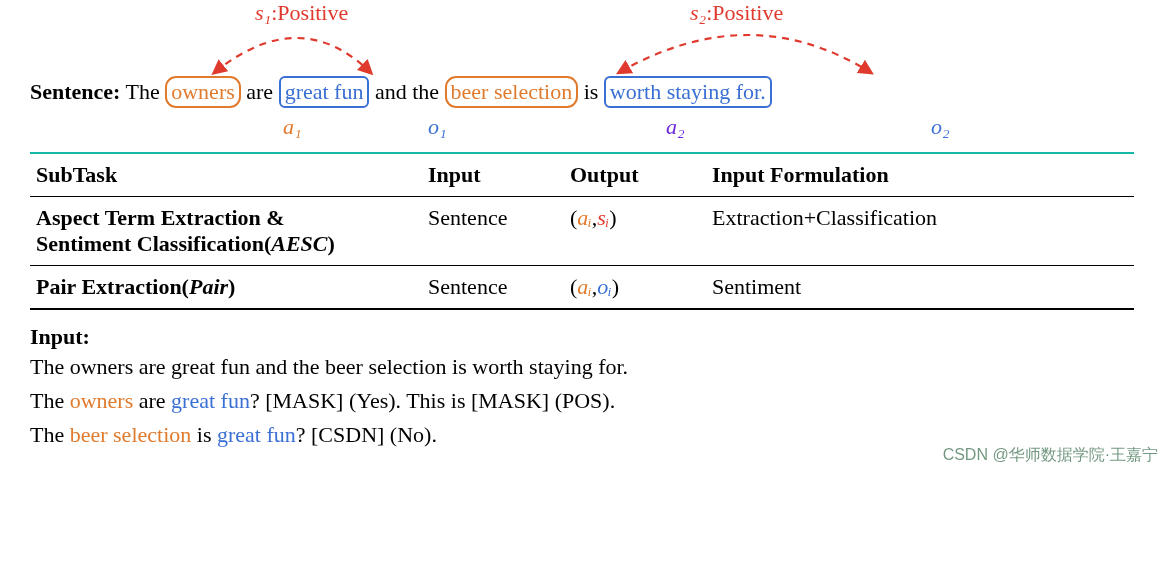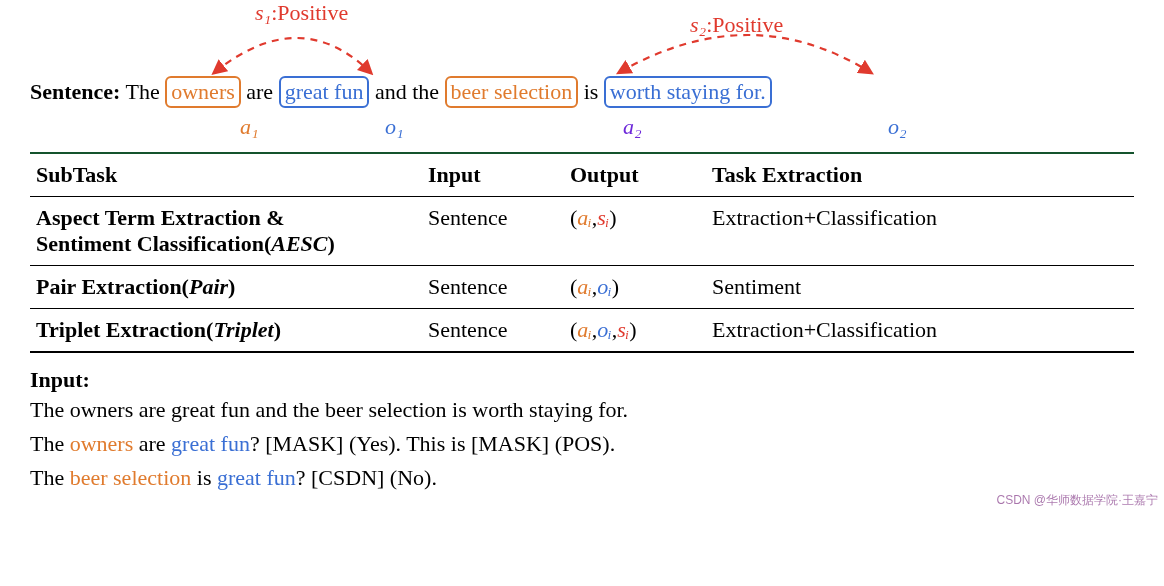--- a/index.html
+++ b/index.html
@@ -20,69 +20,69 @@
     position: relative;
   }
   .sentence-row b { font-weight: bold; }
   .boxed {
     border: 2px solid;
     border-radius: 6px;
     padding: 0 4px 0 4px;
     display: inline-block;
     line-height: 1.25;
   }
-  .orange { color: #E07B2E; border-color:#E07B2E; }
+  .orange { color: #E07B2E; border-color:#E07B2E;border-radius:11px; }
   .blue   { color: #3A6FD4; border-color:#3A6FD4; }
   .red    { color: #E03A2E; }
 
   .sublabels {
     position: relative;
     height: 34px;
     margin-bottom: 4px;
   }
-  .sublabels span { position: absolute; font-style: italic; font-size:22px;}
+  .sublabels span { position: absolute; font-style: italic; font-size:22px;margin-left:43px;}
   .a1 { left: 210px; color:#E07B2E;}
   .o1 { left: 355px; color:#3A6FD4;}
   .a2 { left: 593px; color:#6d28d9;}
   .o2 { left: 858px; color:#3A6FD4;}
 
   .toparcs { position:absolute; top:6px; left:0; width:1100px; height:74px; pointer-events:none;}
 
   table.tasktbl {
     border-collapse: collapse;
     width: 100%;
     margin-top: 0;
   }
   table.tasktbl th, table.tasktbl td {
     text-align: left;
     padding: 8px 6px 8px 6px;
     vertical-align: top;
   }
   table.tasktbl th { font-weight: bold; font-size:22px;}
-  table.tasktbl .hdrrow th { border-top: 2px solid #14532d; border-bottom: 1.5px solid #000; }
+  table.tasktbl .hdrrow th { border-top: 2px solid #14b8a6; border-bottom: 1.5px solid #000; }
   table.tasktbl tbody tr td { border-bottom: 1px solid #000; }
   table.tasktbl tbody tr:last-child td { border-bottom: 2px solid #000; }
   .subtask { font-weight: bold; }
   .subtask em { font-style: italic; font-weight: bold;}
   .outcol { white-space: nowrap; }
   .outcol .orange, .outcol .blue, .outcol .red { font-style: italic; }
   th.c-subtask { width: 380px;}
   th.c-input { width: 130px;}
   th.c-output { width: 130px; text-align:center;}
   td.c-output { text-align:center;}
   th.c-form { }
 
   .inputblock { margin-top: 14px; display:flex;flex-direction:column;}
   .inputblock .lab { font-weight:bold; width:96px; flex-shrink:0;}
   .inputblock .body { flex:1; line-height:1.55;}
   .inputblock .body .orange, .inputblock .body .blue { border:none; padding:0;}
 
   .watermark {
     position:absolute; right:6px; bottom:6px;
-    color:#701a75; font-size:12px; font-family: sans-serif;
+    color:#14532d; font-size:16px; font-family: sans-serif;
     opacity:0.6;
   }
 
   .arclabel { position:absolute; color:#E03A2E; font-style: normal; font-size:22px;}
   .arclabel i { font-style: italic;}
 </style>
 </head>
 <body>
 
 <svg class="toparcs" viewBox="0 0 1100 74">
@@ -90,21 +90,21 @@
     <marker id="arr" viewBox="0 0 10 10" refX="7" refY="5" markerWidth="7" markerHeight="7" orient="auto-start-reverse">
       <path d="M 0 0 L 10 5 L 0 10 z" fill="#E03A2E"></path>
     </marker>
   </defs>
   <path d="M 215 66 Q 300 -2 370 66" stroke="#E03A2E" stroke-width="2.2" fill="none" stroke-dasharray="7 6" marker-start="url(#arr)" marker-end="url(#arr)"></path>
   <path d="M 620 66 Q 750 -8 870 66" stroke="#E03A2E" stroke-width="2.2" fill="none" stroke-dasharray="7 6" marker-start="url(#arr)" marker-end="url(#arr)"></path>
 </svg>
 <div class="arclabel" style="left:255px; top:0;">
   <i><span>s₁</span></i><span>:Positive</span>
 </div>
-<div class="arclabel" style="left:690px; top:12px;">
+<div class="arclabel" style="left:690px; top:0;">
   <i><span>s₂</span></i><span>:Positive</span>
 </div>
 
 <div class="sentence-row">
   <b>Sentence:</b>
   <span>The</span>
   <span class="boxed orange">owners</span>
   <span>are</span>
   <span class="boxed blue">great fun</span>
   <span>and the</span>
@@ -118,49 +118,41 @@
   <span class="a2">a₂</span>
   <span class="o2">o₂</span>
 </div>
 
 <table class="tasktbl">
   <thead>
     <tr class="hdrrow">
       <th class="c-subtask">SubTask</th>
       <th class="c-input">Input</th>
       <th class="c-output">Output</th>
-      <th class="c-form">Task Extraction</th>
+      <th class="c-form">Input Formulation</th>
     </tr>
   </thead>
   <tbody>
     <tr>
       <td class="subtask">
         <span>Aspect Term Extraction &amp;</span><br>
         <span> Sentiment Classification(</span><em>AESC</em><span>)</span>
       </td>
       <td>Sentence</td>
       <td class="outcol c-output">(<span class="orange">aᵢ</span>,<span class="red">sᵢ</span>)</td>
       <td>Extraction+Classification</td>
     </tr>
     <tr>
       <td class="subtask">
         <span>Pair Extraction(</span><em>Pair</em><span>)</span>
       </td>
       <td>Sentence</td>
       <td class="outcol c-output">(<span class="orange">aᵢ</span>,<span class="blue">oᵢ</span>)</td>
       <td>Sentiment</td>
     </tr>
-    <tr>
-      <td class="subtask">
-        <span>Triplet Extraction(</span><em>Triplet</em><span>)</span>
-      </td>
-      <td>Sentence</td>
-      <td class="outcol c-output">(<span class="orange">aᵢ</span>,<span class="blue">oᵢ</span>,<span class="red">sᵢ</span>)</td>
-      <td>Extraction+Classification</td>
-    </tr>
   </tbody>
 </table>
 
 <div class="inputblock">
   <div class="lab">Input:</div>
   <div class="body">
     <span>The owners are great fun and the beer selection is worth staying for.</span><br>
     <span>The </span><span class="orange">owners</span><span> are </span><span class="blue">great fun</span><span>? [MASK] (Yes). This is [MASK] (POS).</span><br>
     <span>The </span><span class="orange">beer selection</span><span> is </span><span class="blue">great fun</span><span>? [CSDN] (No).</span>
   </div>

